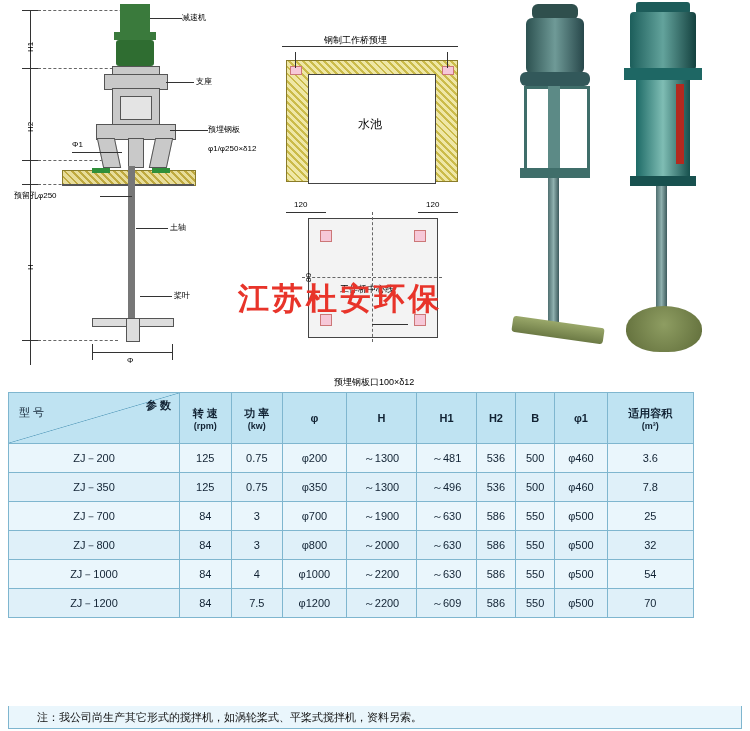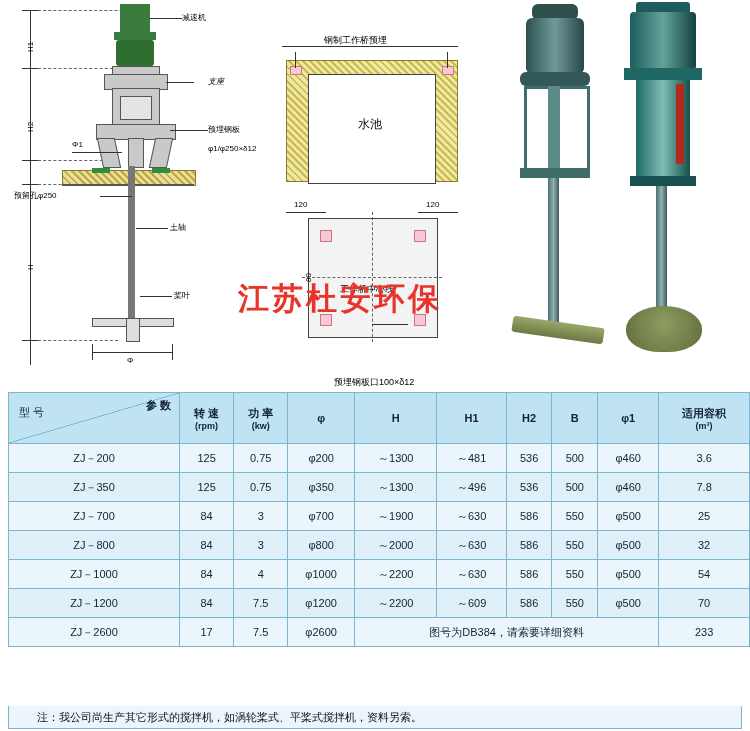--- a/index.html
+++ b/index.html
@@ -52,21 +52,21 @@
   .watermark{
     position:absolute;left:238px;top:278px;
     font-size:31px;font-weight:bold;color:#e8342a;
     letter-spacing:3px;
     font-family:"DejaVu Sans","Liberation Sans",sans-serif;
     white-space:nowrap;
   }
 
   
   .tbl-wrap{position:absolute;left:8px;top:392px;width:734px;}
-  table{border-collapse:collapse;width:742px;font-size:11px;}
+  table{border-collapse:collapse;width:686px;font-size:11px;}
   th,td{border:1px solid #7fb6cf;text-align:center;color:#123;}
   thead th{background:#bfe3f2;height:48px;font-weight:bold;font-size:11px;}
   tbody td{height:26px;background:#eaf6fc;}
   tbody tr:nth-child(even) td{background:#dff0f9;}
   .corner{position:relative;padding:0;width:170px;}
   .corner .slash{
     position:absolute;left:0;top:0;width:100%;height:100%;
     background:linear-gradient(to bottom right,
        rgba(0,0,0,0) calc(50% - 0.7px),#6aa9c6 50%,rgba(0,0,0,0) calc(50% + 0.7px));
   }
@@ -130,21 +130,21 @@
     <div class="lbl" style="left:72px;top:140px;">Φ1</div>
 
     <div class="dl hline" style="left:92px;top:352px;width:80px;"></div>
     <div class="dl vline" style="left:92px;top:344px;height:16px;"></div>
     <div class="dl vline" style="left:172px;top:344px;height:16px;"></div>
     <div class="lbl" style="left:127px;top:356px;">Φ</div>
 
     <div class="dl hline" style="left:150px;top:18px;width:32px;"></div>
     <div class="lbl" style="left:182px;top:12px;">减速机</div>
     <div class="dl hline" style="left:166px;top:82px;width:28px;"></div>
-    <div class="lbl" style="left:208px;top:76px;font-style:italic;">支座</div>
+    <div class="lbl" style="left:196px;top:76px;">支座</div>
     <div class="dl hline" style="left:170px;top:130px;width:38px;"></div>
     <div class="lbl" style="left:208px;top:124px;">预埋钢板</div>
     <div class="lbl" style="left:208px;top:144px;">φ1/φ250×δ12</div>
     <div class="lbl" style="left:14px;top:190px;">预留孔φ250</div>
     <div class="dl hline" style="left:100px;top:196px;width:32px;"></div>
     <div class="dl hline" style="left:136px;top:228px;width:32px;"></div>
     <div class="lbl" style="left:170px;top:222px;">土轴</div>
     <div class="dl hline" style="left:140px;top:296px;width:32px;"></div>
     <div class="lbl" style="left:174px;top:290px;">桨叶</div>
   </div>
@@ -310,27 +310,19 @@
         <td>84</td>
         <td>7.5</td>
         <td>φ1200</td>
         <td>～2200</td>
         <td>～609</td>
         <td>586</td>
         <td>550</td>
         <td>φ500</td>
         <td>70</td>
       </tr>
-      <tr>
-        <td>ZJ－2600</td>
-        <td>17</td>
-        <td>7.5</td>
-        <td>φ2600</td>
-        <td colspan="5">图号为DB384，请索要详细资料</td>
-        <td>233</td>
-      </tr>
     </tbody>
   </table>
 </div>
 
 <div class="note">
   <div class="note-box">注：我公司尚生产其它形式的搅拌机，如涡轮桨式、平桨式搅拌机，资料另索。</div>
 </div>
 
 </body></html>

